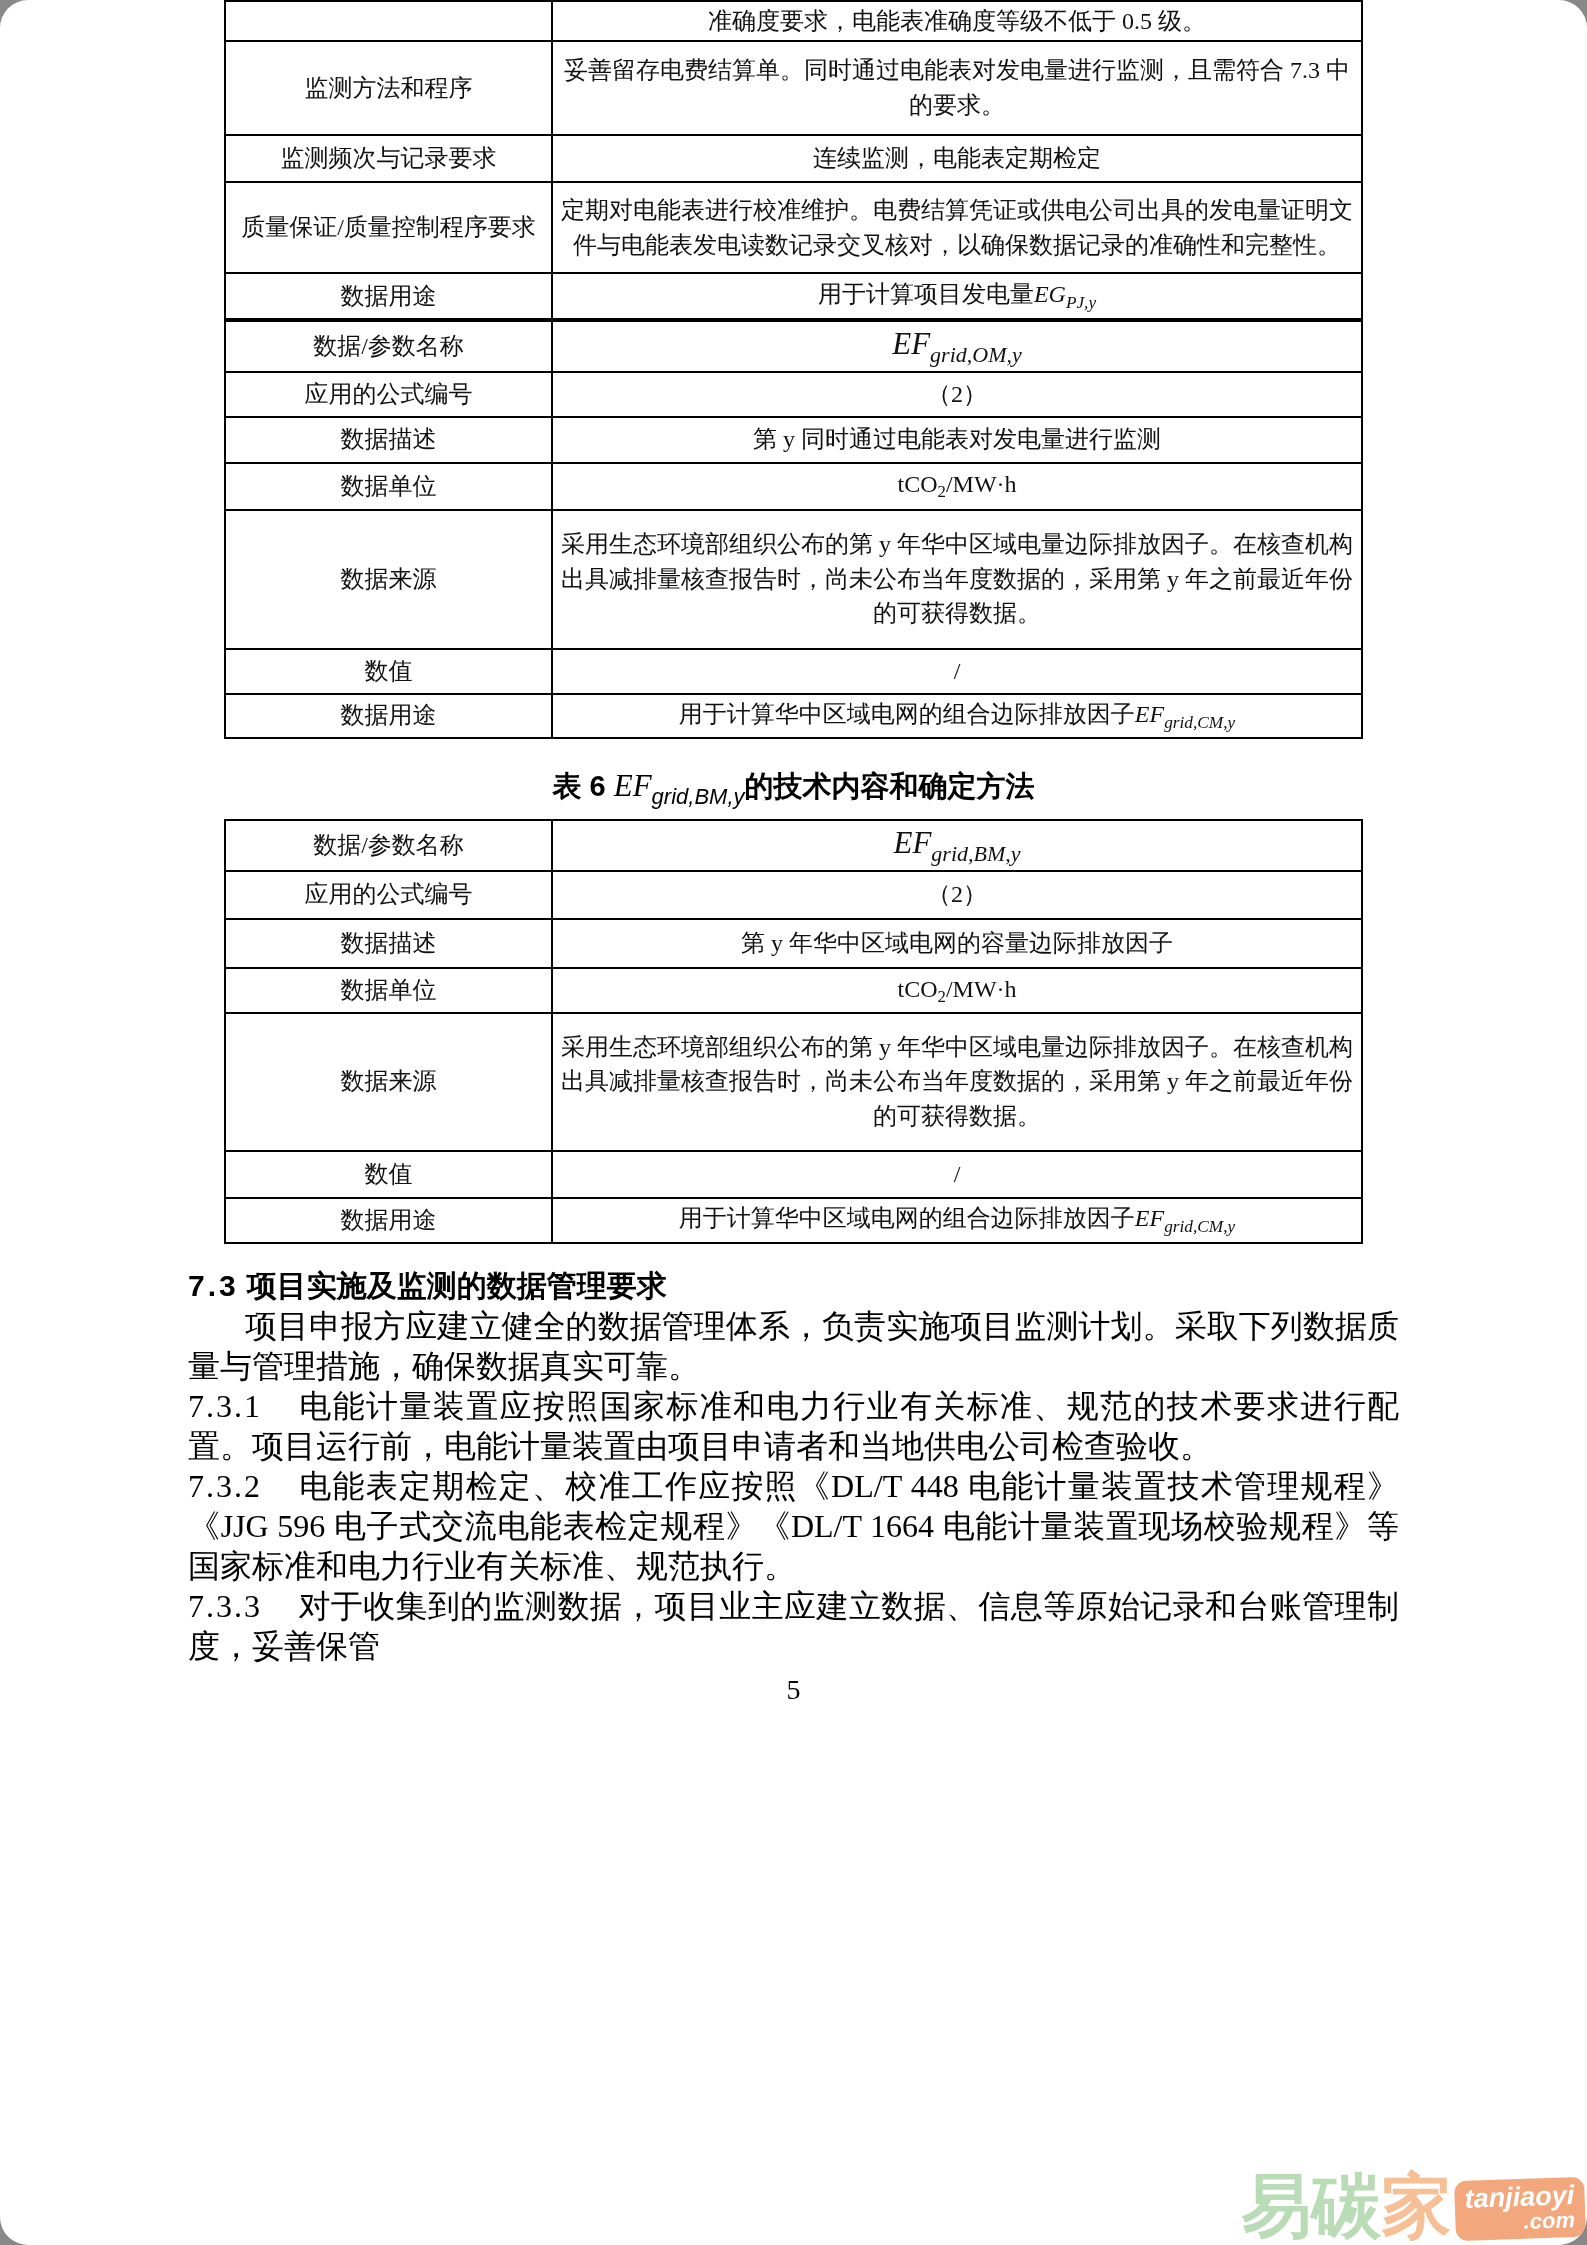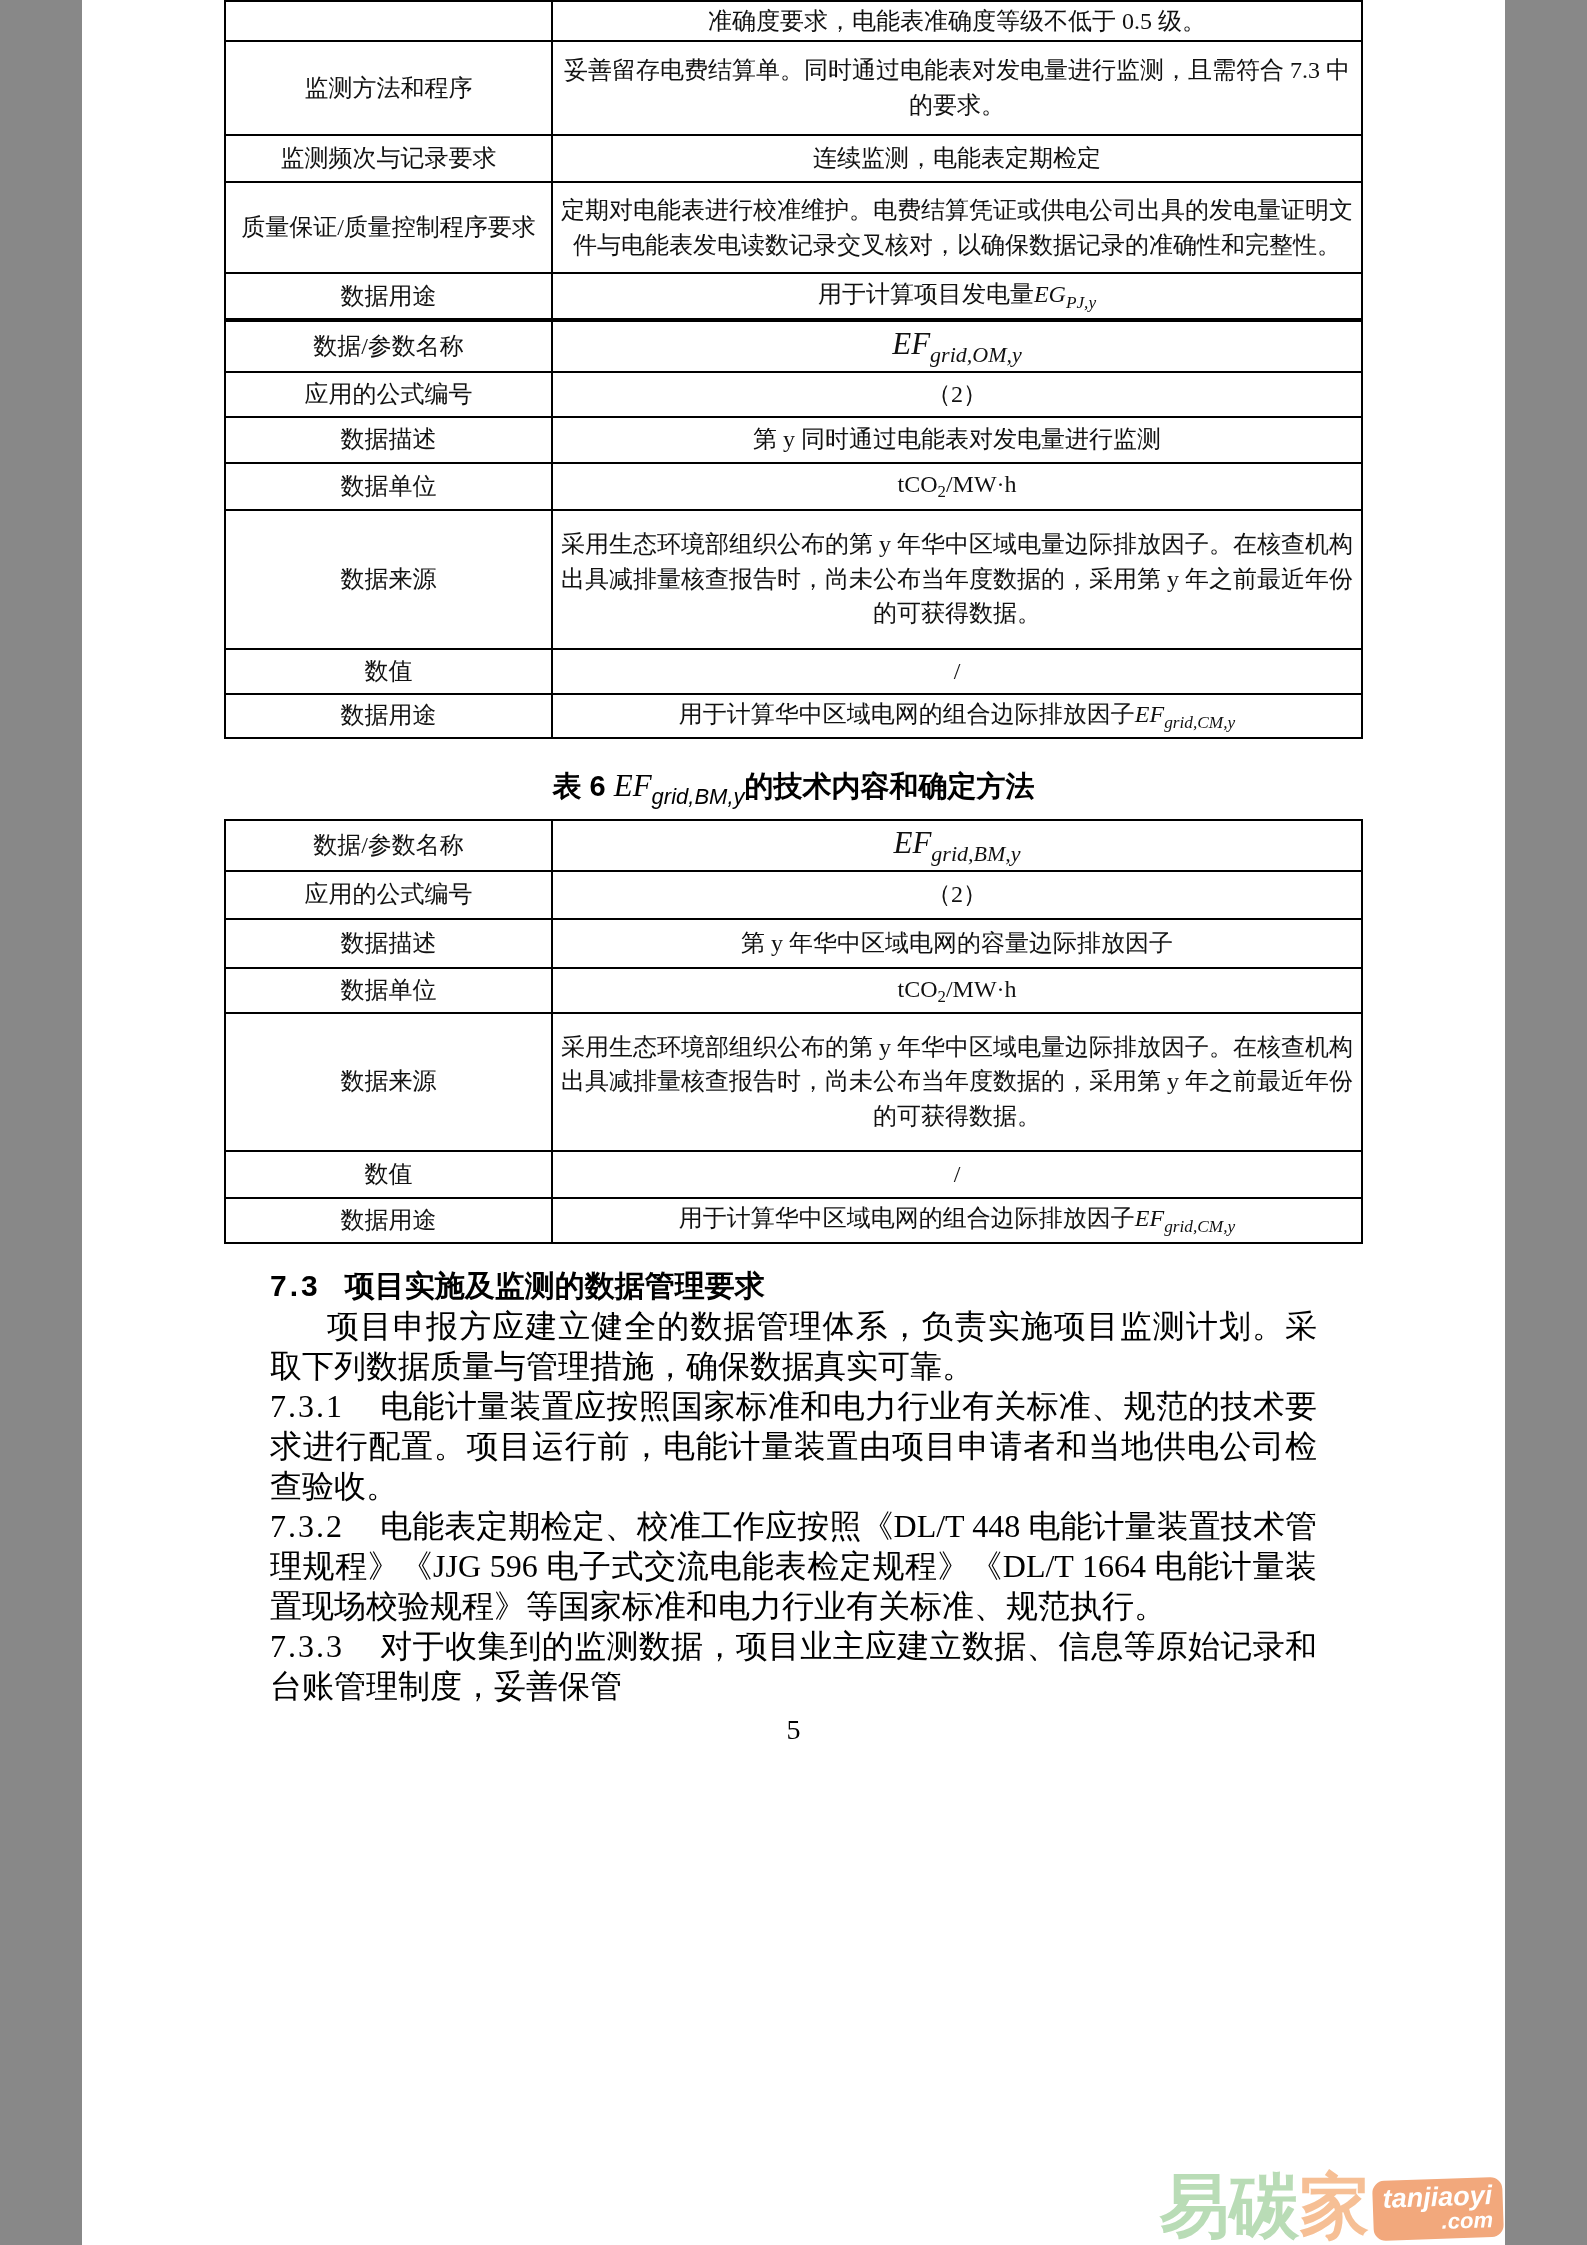--- a/index.html
+++ b/index.html
@@ -1,23 +1,24 @@
 <!DOCTYPE html>
 <html><head>
 <meta charset="utf-8">
 <style>
   html,body{margin:0;padding:0;background:#888;}
   .page{
     position:relative;
-    width:1423px;height:2245px;
+    width:1587px;height:2245px;
     background:#ffffff;
     margin:0 auto;
     font-family:"Liberation Serif", serif;
     color:#111;
     overflow:hidden;
+    border-radius:28px;
   }
   
   table.doc{
     border-collapse:collapse;
     table-layout:fixed;
     width:1137px;
     margin:0 auto;
   }
   table.doc td{
     border:2px solid #000;
@@ -60,21 +61,21 @@
   .cap6{margin-top:24px;}
   
   .h2{
     margin:22px 188px 0 188px;
     font-family:"Liberation Sans", sans-serif;
     font-weight:bold;
     font-size:30px;
     line-height:40px;
     color:#000;
   }
-  .h2 .secnum{margin-right:24px;letter-spacing:3px;}
+  .h2 .secnum{margin-right:8px;letter-spacing:3px;}
   p.body{
     margin:0 188px;
     font-size:32px;
     line-height:40px;
     text-align:justify;
     color:#000;
   }
   p.indent{text-indent:57px;}
   .mt18{margin-top:18px;} .mt22{margin-top:22px;} .mt24{margin-top:24px;}
   p.body .num{margin-right:36px;letter-spacing:2px;}

